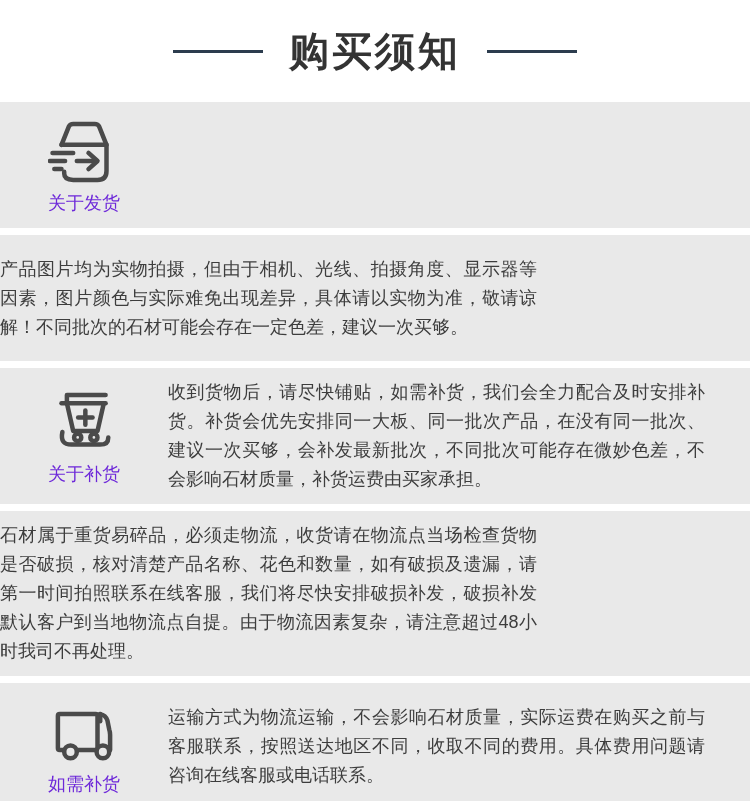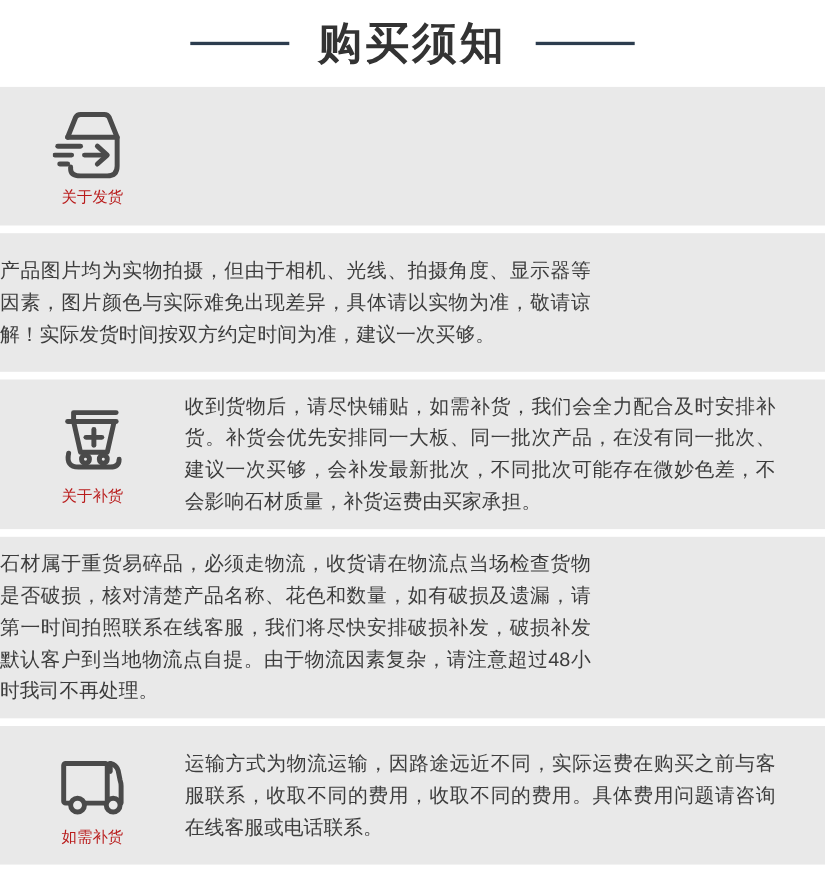--- a/index.html
+++ b/index.html
@@ -4,21 +4,21 @@
 <style>
   * { margin:0; padding:0; box-sizing:border-box; }
   html,body { background:#ffffff; }
   .page {
     width:750px; height:801px; margin:0 auto; background:#ffffff;
     font-family:"Liberation Sans","DejaVu Sans",sans-serif;
     overflow:hidden;
   }
   
   .header {
-    height:79px; display:flex; align-items:center; justify-content:center; gap:26px;
+    height:102px; display:flex; align-items:center; justify-content:center; gap:26px;
     background:#ffffff;
   }
   .hline { width:90px; height:3px; background:#2c3c4e; }
   .title {
     font-size:40px; font-weight:bold; color:#333333; letter-spacing:3px;
     line-height:1;
   }
   
   .notice {
     background:#e9e9e9; min-height:126px; margin-bottom:7px;
@@ -27,21 +27,21 @@
   .icon-col {
     flex:0 0 168px; display:flex; flex-direction:column;
     align-items:center; justify-content:center;
   }
   .ic { width:72px; height:72px; display:block; }
   .ic path, .ic rect, .ic circle, .ic polyline {
     fill:none; stroke:#4a4a4a; stroke-width:5;
     stroke-linecap:round; stroke-linejoin:round;
   }
   .icon-label {
-    font-size:14px; color:#b91c1c; margin-top:3px; white-space:nowrap;text-align:center;
+    font-size:18px; color:#6d28d9; margin-top:3px; white-space:nowrap;text-align:center;
   }
   .notice-text {
     flex:1; max-width:562px; padding-right:25px;
     font-size:18px; line-height:29px; color:#3d3d3d;
     text-align:justify;
   }
 </style>
 </head>
 <body>
 
@@ -62,21 +62,21 @@
         <path d="M2 50 H19"></path>
         <path d="M7 59 H15"></path>
         <path d="M32 50 H52"></path>
         <path d="M45 41 L55 50 L45 59"></path>
       </svg>
       <div class="icon-label">关于发货</div>
     </div>
   </section>
 
   <section class="notice">
-    <p class="notice-text">产品图片均为实物拍摄，但由于相机、光线、拍摄角度、显示器等因素，图片颜色与实际难免出现差异，具体请以实物为准，敬请谅解！实际发货时间按双方约定时间为准，建议一次买够。</p>
+    <p class="notice-text">产品图片均为实物拍摄，但由于相机、光线、拍摄角度、显示器等因素，图片颜色与实际难免出现差异，具体请以实物为准，敬请谅解！不同批次的石材可能会存在一定色差，建议一次买够。</p>
   </section>
 
   <section class="notice">
     <div class="icon-col">
       <svg class="ic" viewBox="0 0 80 80">
         <path d="M64 9 H21 V17"></path>
         <path d="M15 18 H64"></path>
         <path d="M21 18 L28 49 H55 L62 18"></path>
         <path d="M41.5 26 V42"></path>
         <path d="M33.5 34 H49.5"></path>
@@ -97,16 +97,16 @@
     <div class="icon-col">
       <svg class="ic" viewBox="0 0 80 80">
         <rect x="11" y="19" width="44" height="40" rx="2"></rect>
         <path d="M58 19 L58 27"></path>
         <path d="M58 19 Q64 20 66 26 L68 36 Q69 39 69 42 V59 H62"></path>
         <circle cx="25" cy="61" r="7" style="fill:#e9e9e9"></circle>
         <circle cx="61" cy="61" r="7" style="fill:#e9e9e9"></circle>
       </svg>
       <div class="icon-label">如需补货</div>
     </div>
-    <p class="notice-text">运输方式为物流运输，因路途远近不同，实际运费在购买之前与客服联系，收取不同的费用，收取不同的费用。具体费用问题请咨询在线客服或电话联系。</p>
+    <p class="notice-text">运输方式为物流运输，不会影响石材质量，实际运费在购买之前与客服联系，按照送达地区不同，收取不同的费用。具体费用问题请咨询在线客服或电话联系。</p>
   </section>
 
 </div>
 
 </body></html>

